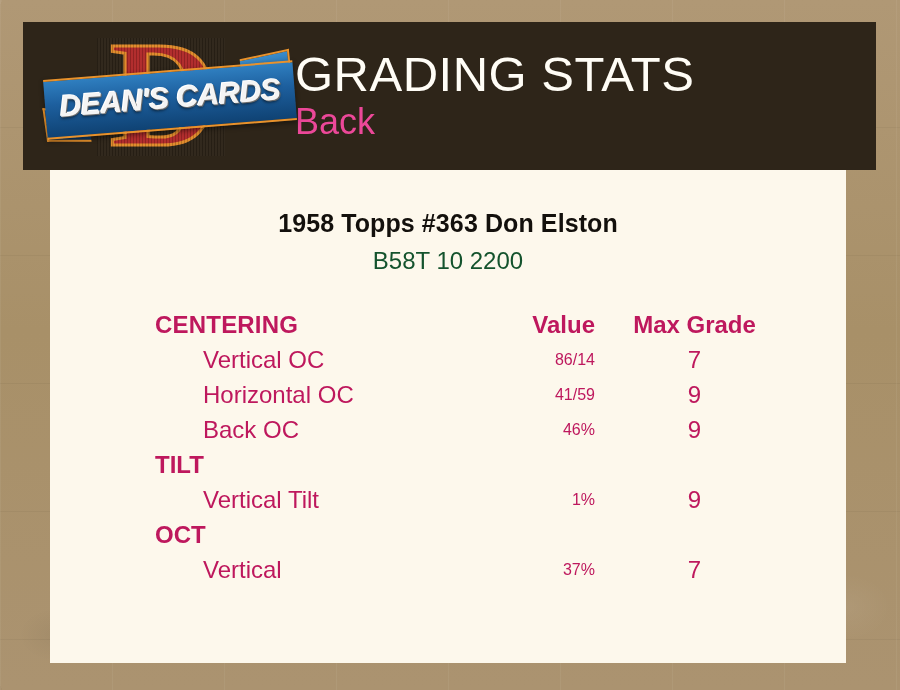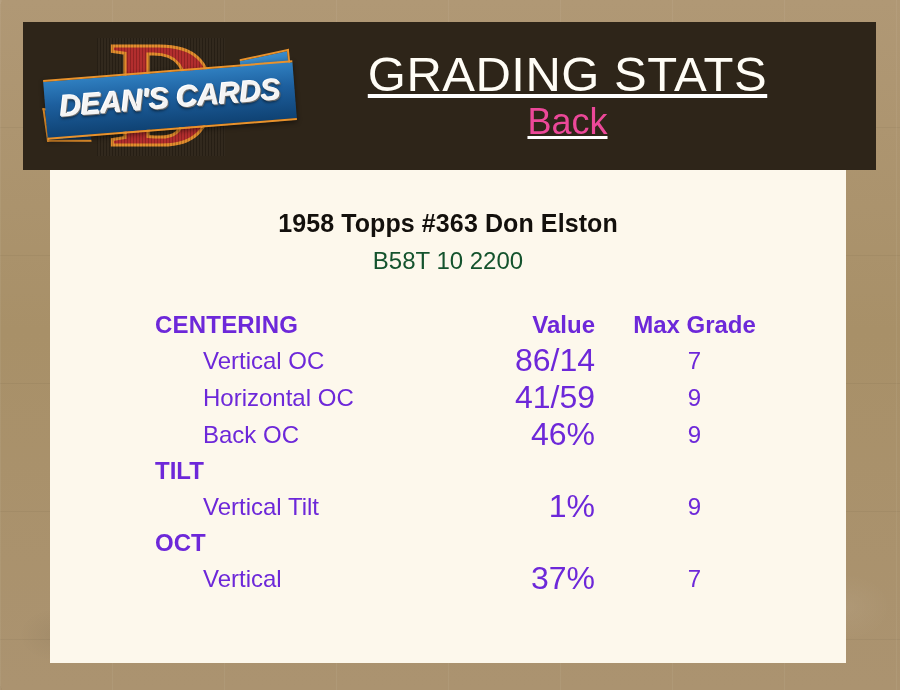--- a/index.html
+++ b/index.html
@@ -162,24 +162,23 @@
     text-shadow:
        1px 1px 0 #6b6b6b,
       -1px -1px 0 #ffffff,
        0 2px 3px rgba(0,0,0,0.55);
     white-space: nowrap;
   }
 
   
   #header-titles {
     flex: 1 1 auto;
-    text-align: center;
+    text-align: left;
     color: #ffffff;
     padding-right: 36px;
-    text-decoration: underline;
   }
   #title-main {
     font-size: 49px;
     font-weight: normal;
     line-height: 1.06;
     letter-spacing: 0.5px;
     color: #fffdf6;
   }
   #title-sub {
     font-size: 36px;
@@ -224,21 +223,21 @@
   #stats-table col.c-label { width: 355px; }
   #stats-table col.c-value { width: 190px; }
   #stats-table col.c-grade { width: 255px; }
 
   #stats-table th,
   #stats-table td {
     padding: 0;
     border: none;
     height: 35px;
     vertical-align: middle;
-    color: #6d28d9;
+    color: #be185d;
     margin-left: 23px;
   }
 
   .th-section {
     text-align: left;
     padding-left: 105px !important;
     font-size: 24px;
     font-weight: bold;
     letter-spacing: 0.2px;
   }
@@ -266,21 +265,21 @@
 
   .td-label {
     text-align: left;
     padding-left: 153px !important;
     font-size: 24px;
     font-weight: normal;
   }
   .td-value {
     text-align: right;
     padding-right: 0px !important;
-    font-size: 32px;
+    font-size: 16px;
     font-weight: normal;
   }
   .td-grade {
     text-align: center;
     font-size: 24px;
     font-weight: normal;
     padding-right: 56px !important;
   }
 </style>
 </head>

